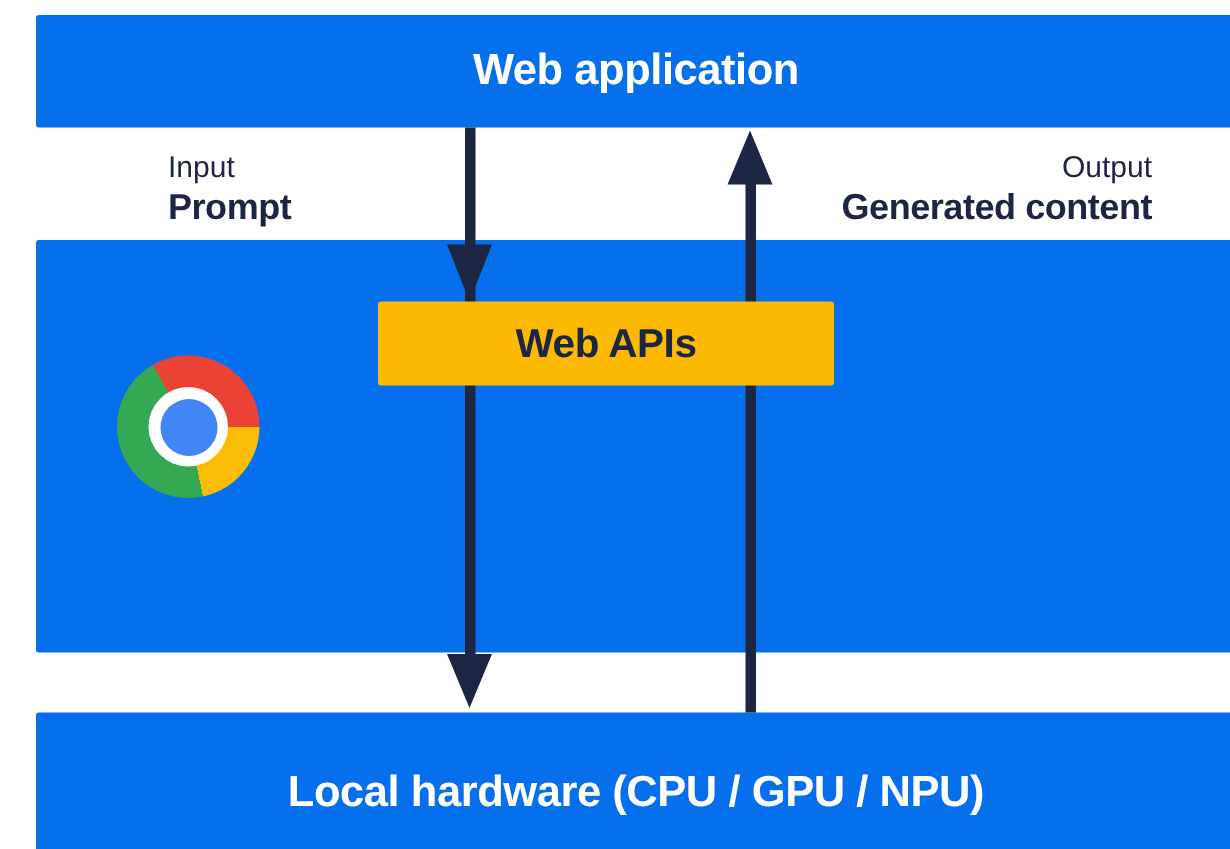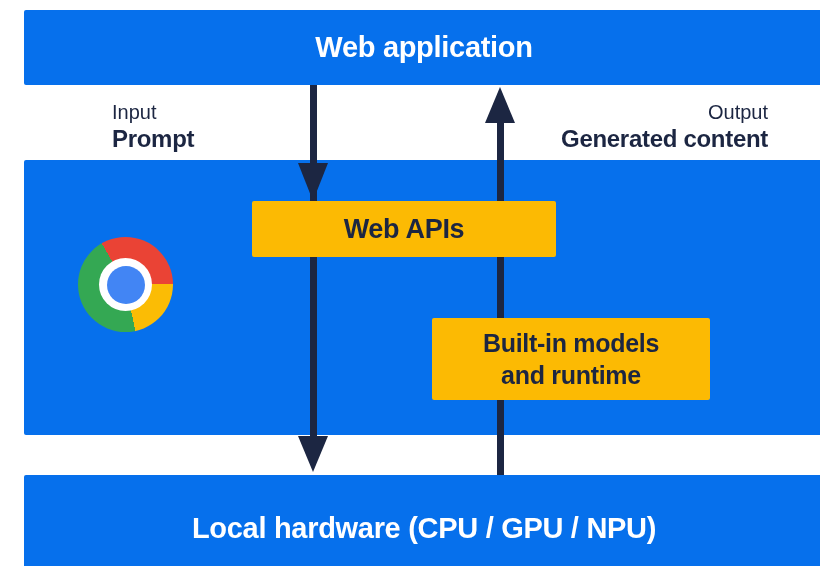--- a/index.html
+++ b/index.html
@@ -146,22 +146,18 @@
 
   <div class="chrome-logo">
     <div class="chrome-ring"></div>
     <div class="chrome-center"></div>
   </div>
 
   <div class="ybox ybox-webapis">
     <span>Web APIs</span>
   </div>
 
-  <div class="ybox ybox-builtin">
-    <span>Built-in models</span>
-    <span>and runtime</span>
-  </div>
 
   <div class="bar bar-bottom">
     <span class="bar-label">Local hardware (CPU / GPU / NPU)</span>
   </div>
 
 </div>
 
 </body></html>

